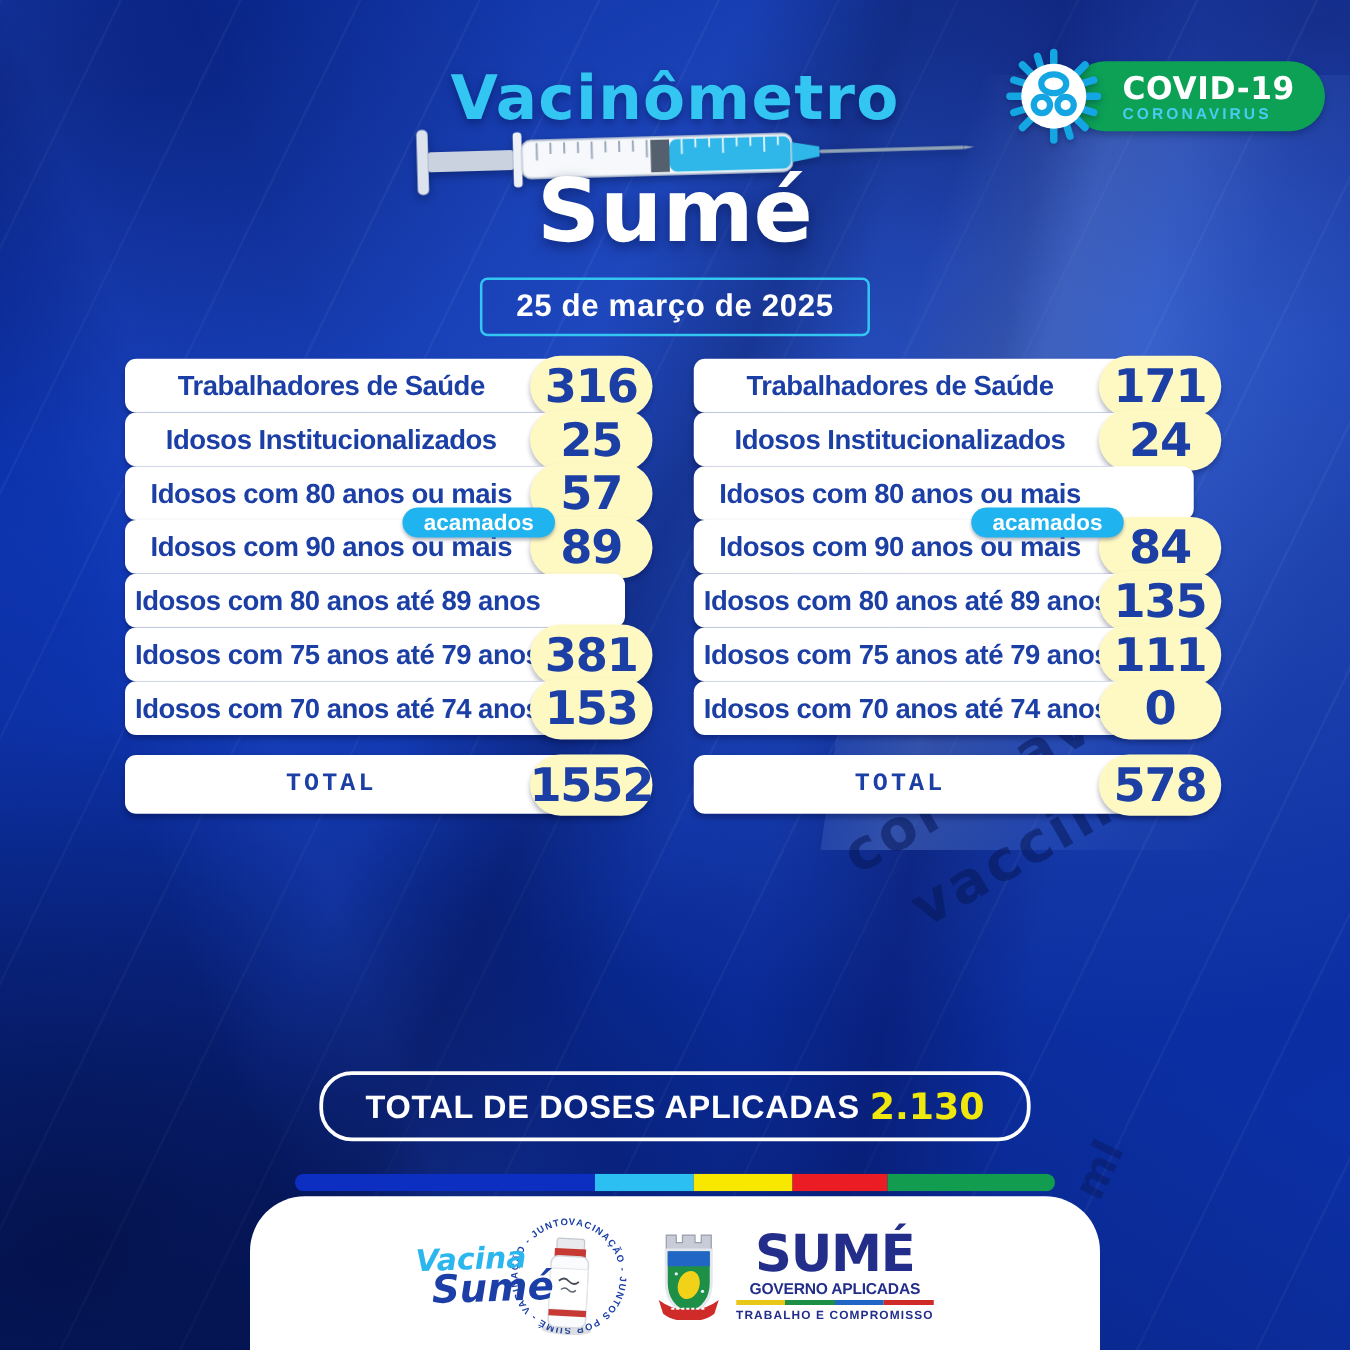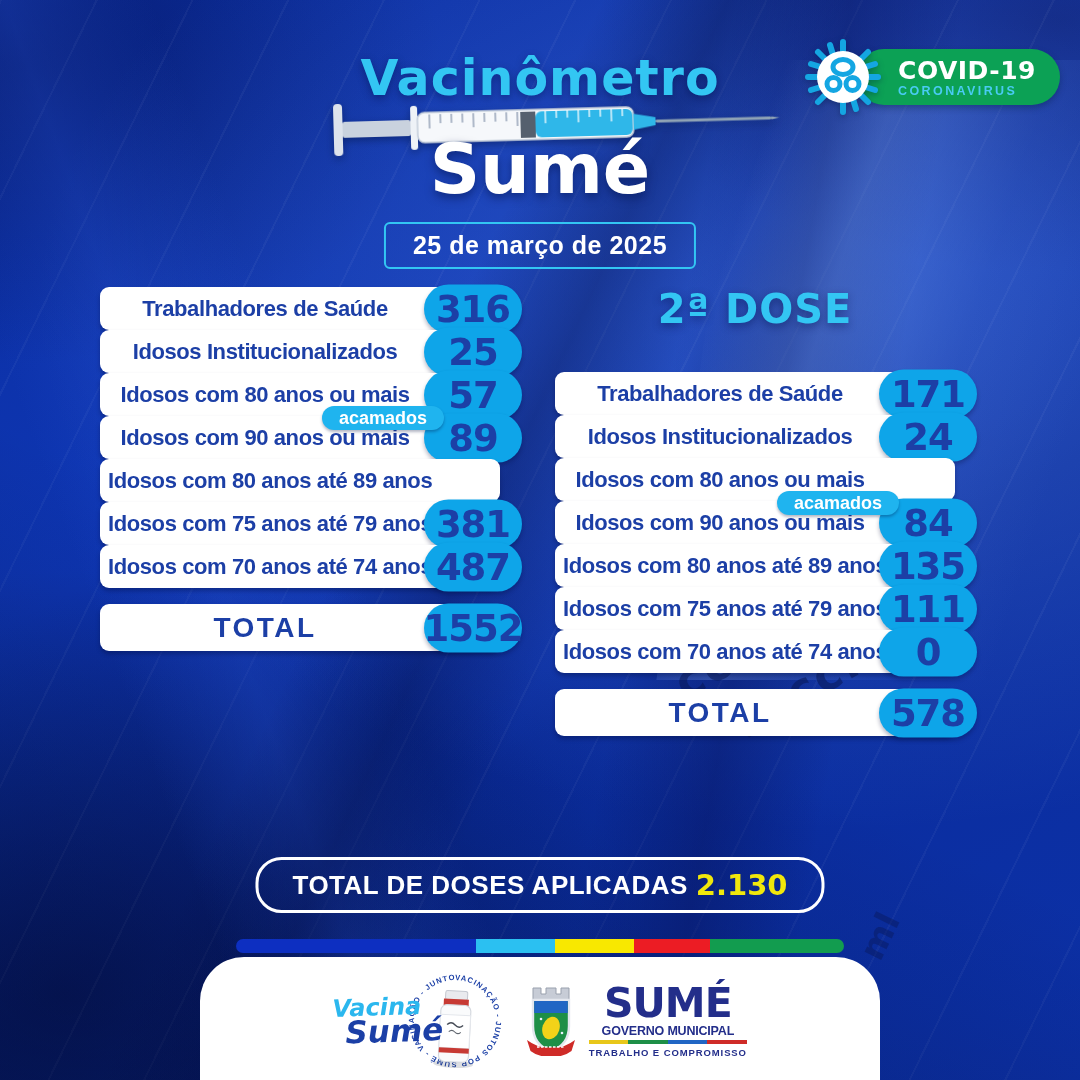--- a/index.html
+++ b/index.html
@@ -53,29 +53,29 @@
     justify-content:space-between;z-index:2;}
   .col{width:400px;}
   .col-header{text-align:center;color:#33c6f3;font-family:"DejaVu Sans",sans-serif;
     font-weight:bold;font-size:40px;line-height:44px;margin-bottom:41px;letter-spacing:1px;
     text-shadow:0 3px 8px rgba(0,15,70,.45);}
   .row{position:relative;height:43px;background:#fff;border-radius:9px;
     display:flex;align-items:center;box-shadow:0 3px 4px rgba(2,12,60,.35);}
   .row-label{flex:1;text-align:center;padding:0 78px 0 8px;color:#1c3fa6;font-weight:bold;
     font-size:22px;letter-spacing:-.4px;white-space:nowrap;}
   .num-pill{position:absolute;right:-22px;top:50%;transform:translateY(-50%);
-    width:98px;height:49px;background:#0ea5e9;border-radius:25px;display:flex;
+    width:98px;height:49px;background:#fef9c3;border-radius:25px;display:flex;
     align-items:center;justify-content:center;color:#1c3fa6;
     font-family:"DejaVu Sans",sans-serif;font-weight:bold;font-size:37px;letter-spacing:-1px;
     box-shadow:0 3px 4px rgba(2,12,60,.3);}
   .tag-pill{position:absolute;right:56px;bottom:-14px;height:24px;padding:0 17px;
     background:#1fb4ef;border-radius:14px;display:flex;align-items:center;z-index:3;
     color:#fff;font-weight:bold;font-size:18px;box-shadow:0 2px 3px rgba(2,12,60,.3);}
   .row.total{height:47px;margin-top:16px;}
-  .row.total .row-label{font-size:28px;letter-spacing:2.5px;}
+  .row.total .row-label{font-size:20px;letter-spacing:2.5px;font-family:Liberation Mono, monospace;}
   
   .summary{position:absolute;top:857px;left:50%;transform:translateX(-50%);z-index:2;
     border:3px solid #fff;border-radius:26px;padding:8px 34px;display:flex;
     align-items:center;gap:8px;white-space:nowrap;}
   .summary-label{color:#fff;font-weight:bold;font-size:26px;letter-spacing:.5px;}
   .summary-value{color:#f0e70c;font-family:"DejaVu Sans",sans-serif;font-weight:bold;font-size:29px;}
   
   .stripe{position:absolute;top:939px;left:236px;width:608px;height:14px;border-radius:7px;
     overflow:hidden;display:flex;z-index:2;}
   .stripe span{height:100%;}
@@ -201,30 +201,29 @@
       </div>
       <div class="row">
         <span class="row-label">Idosos com 80 anos até 89 anos</span>
       </div>
       <div class="row">
         <span class="row-label">Idosos com 75 anos até 79 anos</span>
         <span class="num-pill">381</span>
       </div>
       <div class="row">
         <span class="row-label">Idosos com 70 anos até 74 anos</span>
-        <span class="num-pill">487</span>
+        <span class="num-pill">153</span>
       </div>
       <div class="row total">
         <span class="row-label">TOTAL</span>
         <span class="num-pill">1552</span>
       </div>
     </div>
 
     <div class="col">
-      <div class="col-header">2ª DOSE</div>
       <div class="row">
         <span class="row-label">Trabalhadores de Saúde</span>
         <span class="num-pill">171</span>
       </div>
       <div class="row">
         <span class="row-label">Idosos Institucionalizados</span>
         <span class="num-pill">24</span>
       </div>
       <div class="row">
         <span class="row-label">Idosos com 80 anos ou mais</span>
@@ -299,21 +298,21 @@
         <path d="M8 14 H44 V40 Q44 59 26 65 Q8 59 8 40 Z" fill="#1e8f47" stroke="#e4e7ee" stroke-width="2.4"></path>
         <path d="M9.2 15 H42.8 V27 H9.2 Z" fill="#2166c4"></path>
         <ellipse cx="26" cy="42" rx="8.5" ry="11.5" fill="#f2d219" transform="rotate(18 26 42)"></ellipse>
         <circle cx="16" cy="33" r="1.3" fill="#eaf2ff"></circle>
         <circle cx="37" cy="47" r="1.3" fill="#eaf2ff"></circle>
         <path d="M2 54 q12 9 24 7 q12 2 24 -7 l-3.5 11 q-9 7 -20.5 5 q-11.5 2 -20.5 -5 Z" fill="#cf2b28"></path>
         <line x1="12" y1="61" x2="40" y2="61" stroke="#ffffff" stroke-width="1.6" stroke-dasharray="2.5 1.5"></line>
       </svg>
       <div class="gov-text">
         <div class="gov-name">SUMÉ</div>
-        <div class="gov-sub">GOVERNO MUNICIPAL</div>
+        <div class="gov-sub">GOVERNO APLICADAS</div>
         <div class="mini-stripe">
           <span style="background:#e8c719"></span>
           <span style="background:#1e8f47"></span>
           <span style="background:#2166c4"></span>
           <span style="background:#cf2b28"></span>
         </div>
         <div class="gov-tagline">TRABALHO E COMPROMISSO</div>
       </div>
     </div>
   </div>

